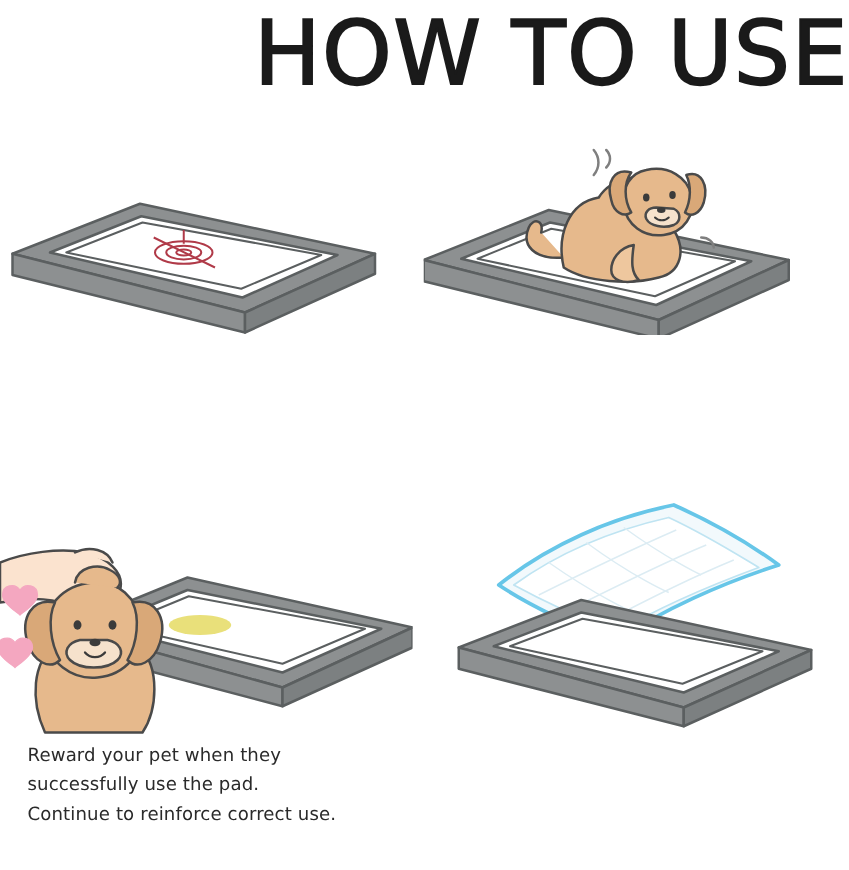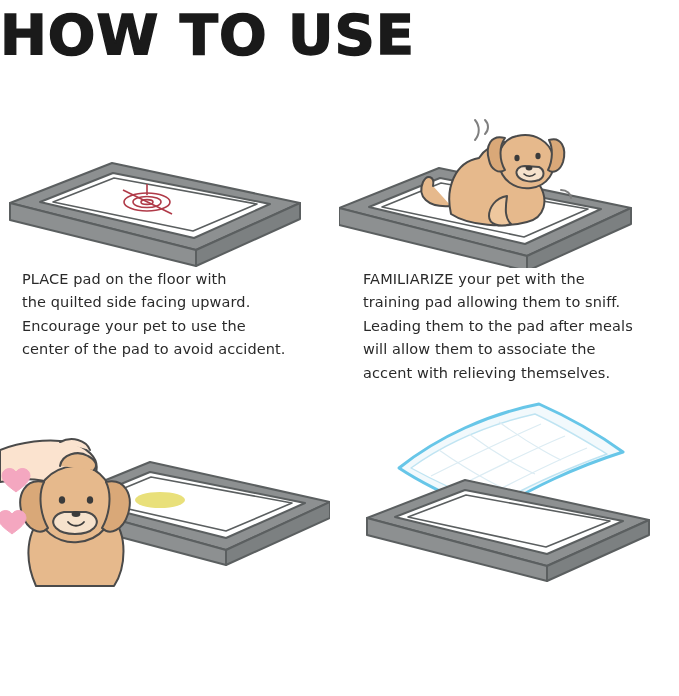--- a/index.html
+++ b/index.html
@@ -15,24 +15,24 @@
     overflow: hidden;
     position: relative;
   }
   .page {
     width: 679px;
     height: 696px;
     position: relative;
     box-sizing: border-box;
   }
   .title {
-    text-align: left;
+    text-align: right;
     font-family: "DejaVu Sans", sans-serif;
-    font-weight: 700;
-    font-size: 56px;
+    font-weight: 400;
+    font-size: 71px;
     letter-spacing: 1px;
     color: #1a1a1a;
     margin: 6px 0 0 0;
     line-height: 1.05;
     -webkit-text-stroke: 1.5px #1a1a1a;
   }
   .grid {
     position: absolute;
     top: 72px;
     left: 0;
@@ -99,24 +99,20 @@
 
           <g stroke="#b03a48" stroke-width="1.6" fill="none">
             <ellipse cx="147" cy="124" rx="23" ry="9"></ellipse>
             <ellipse cx="147" cy="124" rx="14" ry="5.5"></ellipse>
             <ellipse cx="147" cy="124" rx="6" ry="2.4"></ellipse>
             <path d="M123 112 L172 136"></path>
             <path d="M147 106 L147 117"></path>
           </g>
         </svg>
       </div>
-      <div class="caption">PLACE pad on the floor with
-the quilted side facing upward.
-Encourage your pet to use the
-center of the pad to avoid accident.</div>
     </div>
 
     <div class="cell right r1">
       <div class="art">
         <svg width="340" height="190" viewBox="0 0 340 190">
 
           <g>
             <path d="M0 130 L100 90 L292 130 L188 178 Z" fill="#8d9091" stroke="#5b5f60" stroke-width="2" stroke-linejoin="round"></path>
             <path d="M0 130 L0 147 L188 193 L188 178 Z" fill="#8d9091" stroke="#5b5f60" stroke-width="2" stroke-linejoin="round"></path>
             <path d="M188 178 L188 193 L292 146 L292 130 Z" fill="#7c8081" stroke="#5b5f60" stroke-width="2" stroke-linejoin="round"></path>
@@ -147,25 +143,20 @@
           </g>
           <path d="M185 96 C188 99 193 99 196 96" fill="none" stroke="#3b3b3b" stroke-width="1.6" stroke-linecap="round"></path>
 
           <g stroke="#7f7f7f" stroke-width="2" stroke-linecap="round" fill="none">
             <path d="M146 56 C150 52 150 46 146 42"></path>
             <path d="M136 62 C141 56 141 48 136 42"></path>
             <path d="M222 112 C228 112 232 116 232 120"></path>
           </g>
         </svg>
       </div>
-      <div class="caption">FAMILIARIZE your pet with the
-training pad allowing them to sniff.
-Leading them to the pad after meals
-will allow them to associate the
-accent with relieving themselves.</div>
     </div>
 
     <div class="cell left r2">
       <div class="art">
         <svg width="330" height="205" viewBox="0 0 330 205">
 
           <g>
             <path d="M52 112 L150 72 L330 112 L226 160 Z" fill="#8d9091" stroke="#5b5f60" stroke-width="2" stroke-linejoin="round"></path>
             <path d="M52 112 L52 129 L226 175 L226 160 Z" fill="#8d9091" stroke="#5b5f60" stroke-width="2" stroke-linejoin="round"></path>
             <path d="M226 160 L226 175 L330 128 L330 112 Z" fill="#7c8081" stroke="#5b5f60" stroke-width="2" stroke-linejoin="round"></path>
@@ -199,20 +190,23 @@
             <ellipse cx="76" cy="124" rx="4.4" ry="3"></ellipse>
           </g>
           <path d="M68 132 C72 137 80 137 84 132" fill="none" stroke="#3b3b3b" stroke-width="1.8" stroke-linecap="round"></path>
 
           <g fill="#f4a7c0" stroke="#f4a7c0" stroke-width="1">
             <path d="M16 82 C12 76 2 78 2 86 C2 93 14 100 16 102 C18 100 30 93 30 86 C30 78 20 76 16 82 Z"></path>
             <path d="M12 124 C8 118 -2 120 -2 128 C-2 135 10 142 12 144 C14 142 26 135 26 128 C26 120 16 118 12 124 Z"></path>
           </g>
         </svg>
       </div>
+      <div class="caption">Reward your pet when they
+successfully use the pad.
+Continue to reinforce correct use.</div>
     </div>
 
     <div class="cell right r2">
       <div class="art">
         <svg width="340" height="205" viewBox="0 0 340 205">
 
           <g>
             <path d="M60 78 C100 46 150 24 200 14 C236 30 262 46 284 62 C240 76 190 98 152 124 C118 110 84 94 60 78 Z" fill="#f2f9fc" stroke="#67c6e8" stroke-width="3" stroke-linejoin="round"></path>
             <path d="M72 78 C108 52 152 34 196 24 C226 38 248 52 268 64 C230 78 188 96 154 116 C124 104 94 90 72 78 Z" fill="#ffffff" stroke="#bfe4f2" stroke-width="1.4" stroke-linejoin="round"></path>
             <g stroke="#dcecf3" stroke-width="1.2" fill="none">

